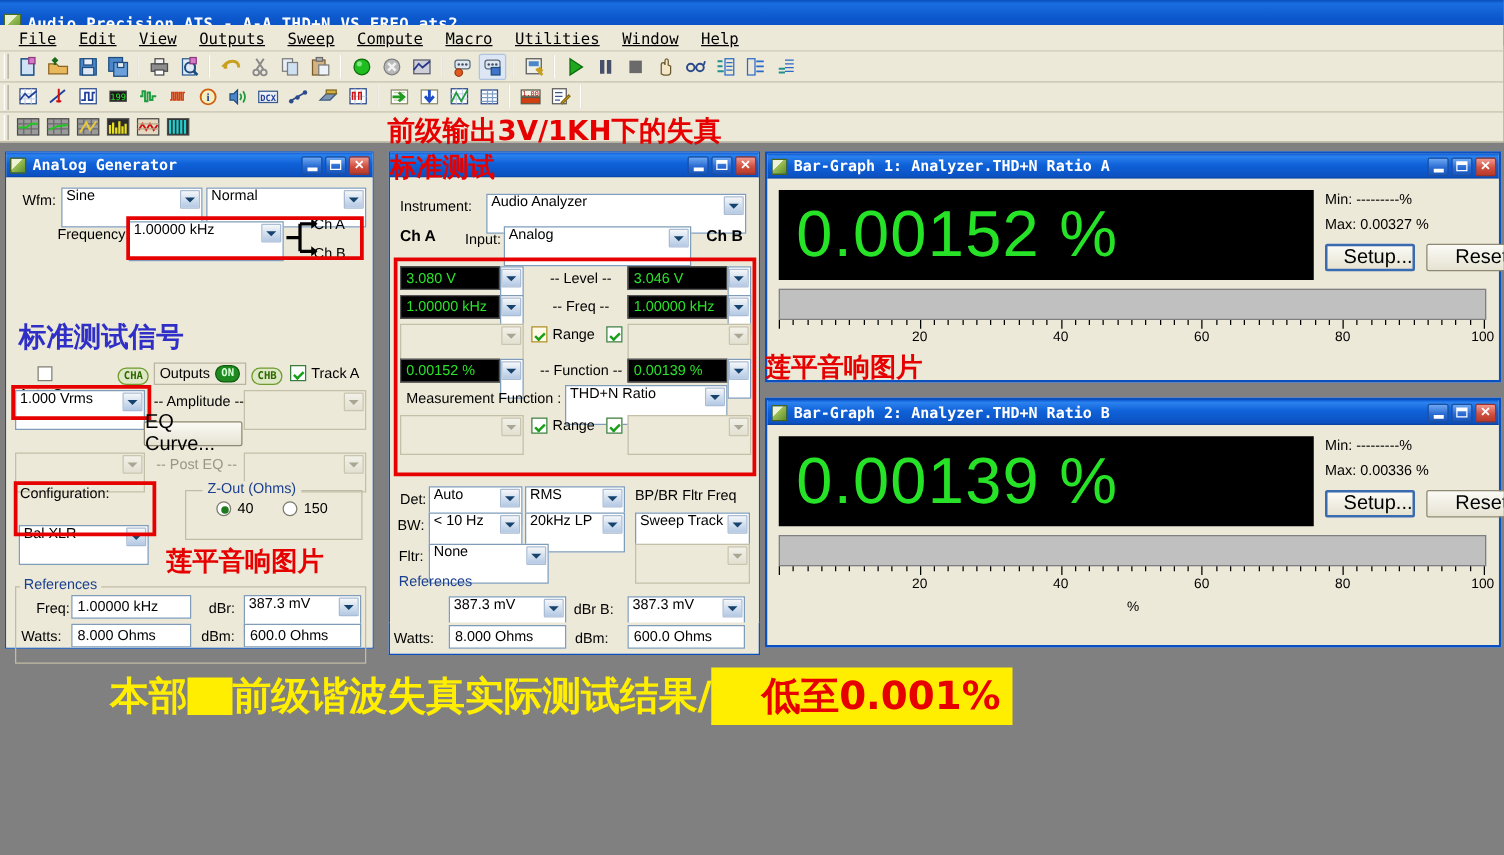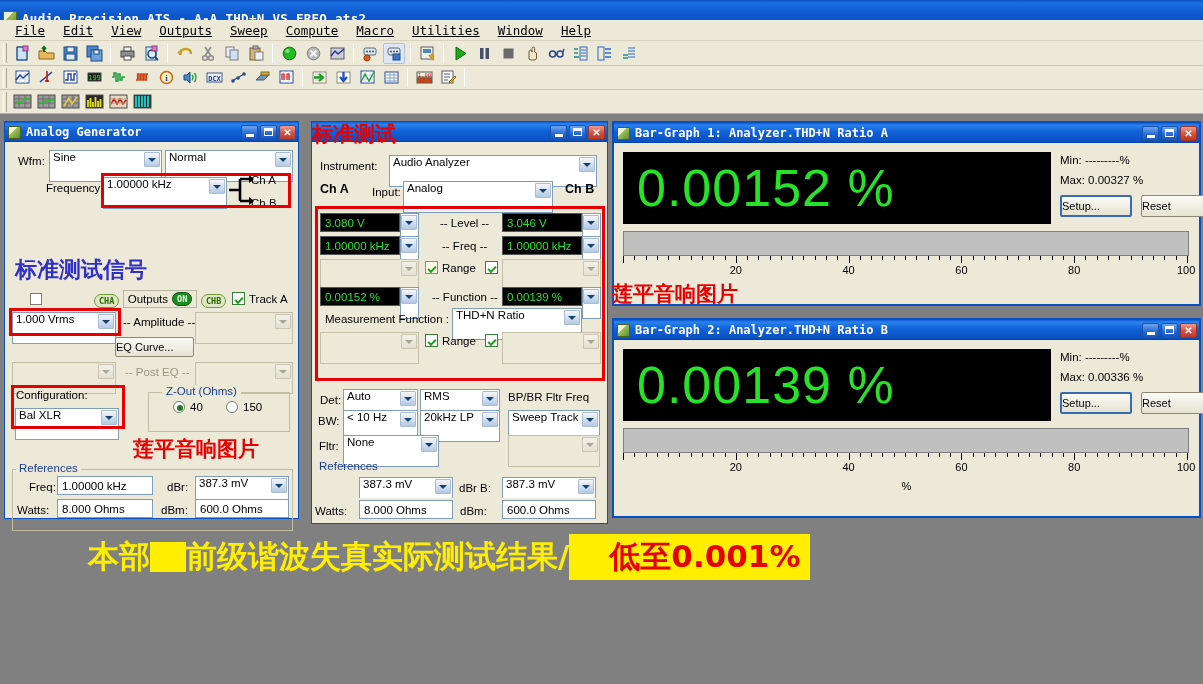--- a/index.html
+++ b/index.html
@@ -104,21 +104,21 @@
   .combo.disabled { background:#ece9d8;border-color:#c3bfa8;color:#9a9684; }
   .combo.disabled .cbtn { background:linear-gradient(to bottom,#f2f1e9,#e2e0d0);border-color:#c9c5b1; }
   .combo.disabled .cbtn::after { border-top-color:#a9a693; }
   .txt { height:19px;background:#fff;border:1px solid #7f9db9;
      display:flex;align-items:center;font-size:11.5px;color:#000;padding-left:4px; }
   .lcd { height:19px;background:#000;color:#2ae22a;border:1px solid #555;
      display:flex;align-items:center;font-size:11.5px;padding-left:4px;
      font-family:"Liberation Sans",sans-serif; }
   .btn3d { background:linear-gradient(to bottom,#fbfaf5,#e6e3d2);
      border:1px solid #8d8974;border-radius:2px;
-     display:flex;align-items:center;justify-content:flex-start;font-size:11px;color:#000; }
+     display:flex;align-items:center;justify-content:flex-end;font-size:16px;color:#000; }
   .redbox { position:absolute;border:3px solid #e60000;pointer-events:none; }
 
   .badge { font-family:"DejaVu Sans Mono",monospace;font-size:8.5px;font-weight:bold;
      border:1px solid #6e9a2e;border-radius:7px;padding:1px 4px;background:#dfe8c6;color:#2c6a00; }
   .badge.on { background:#1f8a1f;color:#d9ffd9;border-color:#0f5c0f; }
 
   .radio { width:12px;height:12px;border-radius:50%;background:#fff;border:1px solid #7b7b6e;
      display:inline-block;position:relative; }
   .radio.on::after{content:"";position:absolute;left:3px;top:3px;width:6px;height:6px;border-radius:50%;
      background:#1f7a1f;}
@@ -502,20 +502,21 @@
         </svg>
     </span>
     <span class="tbtn">
       <svg width="19" height="17" viewBox="0 0 19 17">
           <rect x="1" y="2" width="17" height="13" fill="#2a2a2a" stroke="#4a4a4a"></rect>
           <path d="M3 3 V14 M6 3 V14 M9 3 V14 M12 3 V14 M15 3 V14" stroke="#20d0d0" stroke-width="1.8"></path>
         </svg>
     </span>
   </div>
 
+  <div class="anno" style="left:310px;top:90px;font-size:22px;">前级输出3V/1KH下的失真</div>
 
   <div class="win" style="left:4px;top:121px;width:295px;height:398px;">
     <div class="wtitle">
       <span class="wicon"></span>
       <span class="ttext">Analog Generator</span>
       <span class="wbtns">
         <span class="wb">
             <i class="mn"></i>
           </span>
         <span class="wb">
@@ -585,21 +586,21 @@
       </div>
       <div class="combo disabled" style="left:7px;top:220px;width:104px;position:absolute;">
         <span class="cbtn"></span>
       </div>
       <div class="lbl" style="position:absolute;left:120px;top:224px;color:#9a9684;">-- Post EQ --</div>
       <div class="combo disabled" style="left:190px;top:220px;width:98px;position:absolute;">
         <span class="cbtn"></span>
       </div>
 
       <div class="lbl" style="position:absolute;left:11px;top:247px;">Configuration:</div>
-      <div class="combo" style="left:10px;top:266px;width:104px;position:absolute;">
+      <div class="combo" style="left:10px;top:278px;width:104px;position:absolute;">
         <span>Bal XLR</span>
         <span class="cbtn"></span>
       </div>
       <div class="redbox" style="left:6px;top:243px;width:114px;height:44px;"></div>
 
       <div style="position:absolute;left:143px;top:250px;width:142px;height:40px;border:1px solid #c0bca6;"></div>
       <div class="sectlbl" style="position:absolute;left:157px;top:243px;background:#ece9d8;padding:0 4px;">Z-Out (Ohms)</div>
       <div style="position:absolute;left:168px;top:259px;display:flex;align-items:center;gap:5px;">
         <span class="radio on"></span>
         <span class="lbl">40</span>

